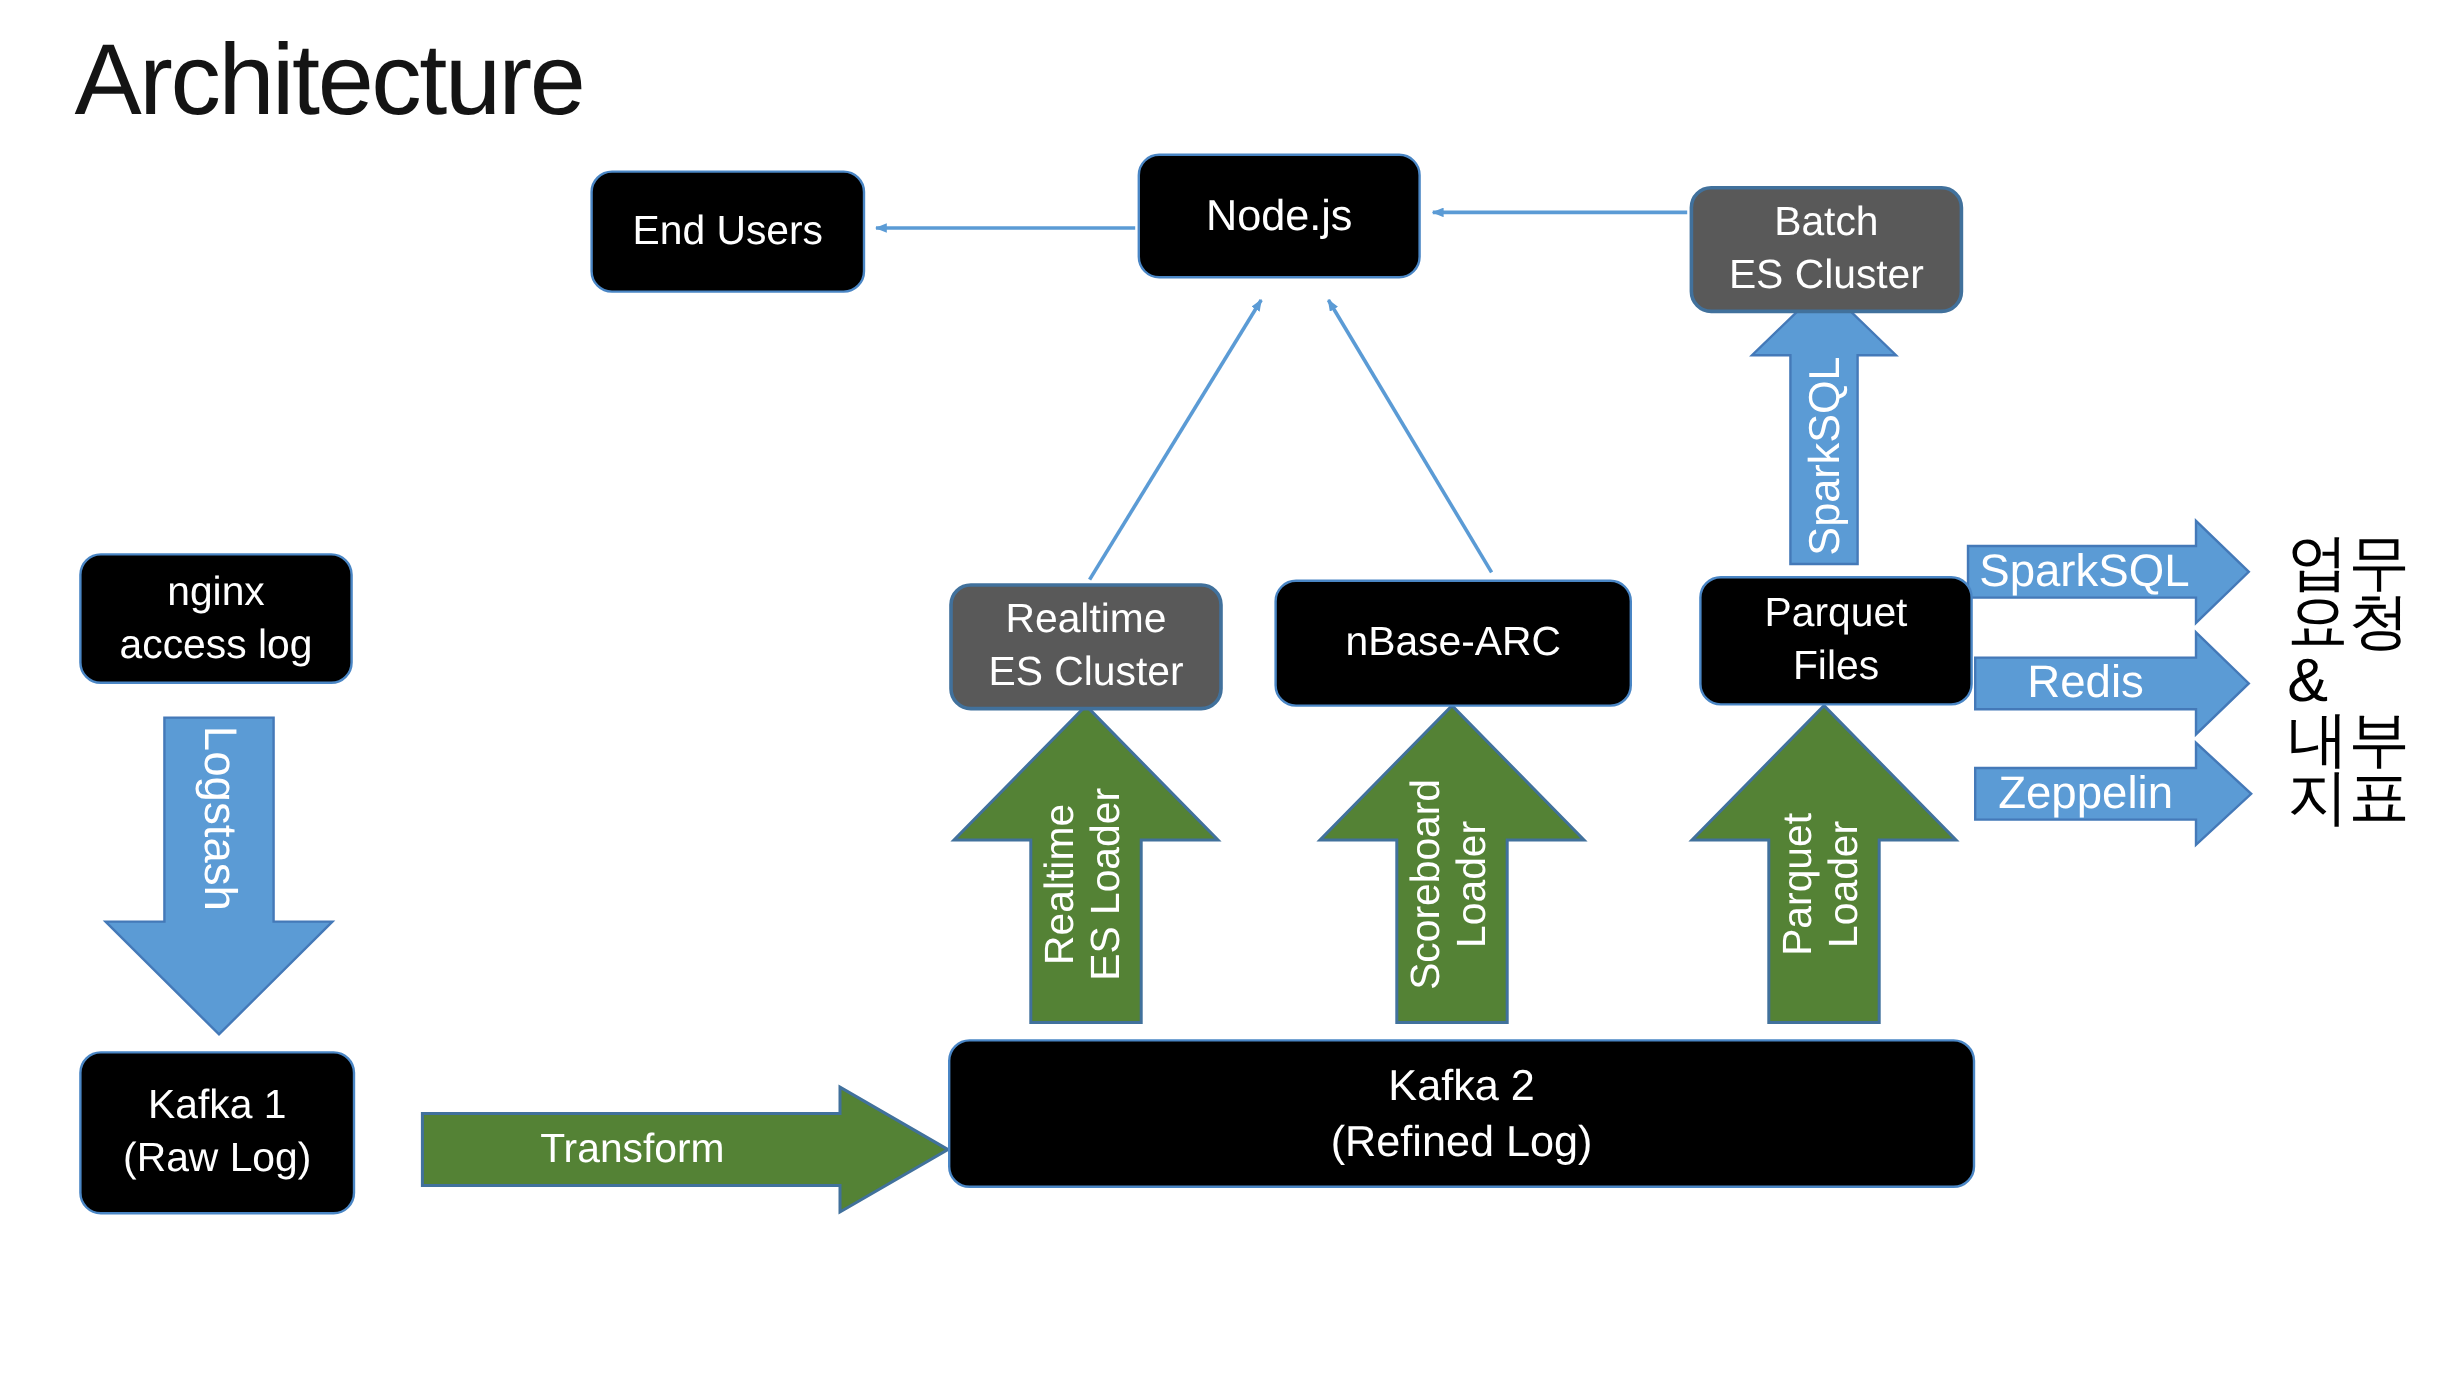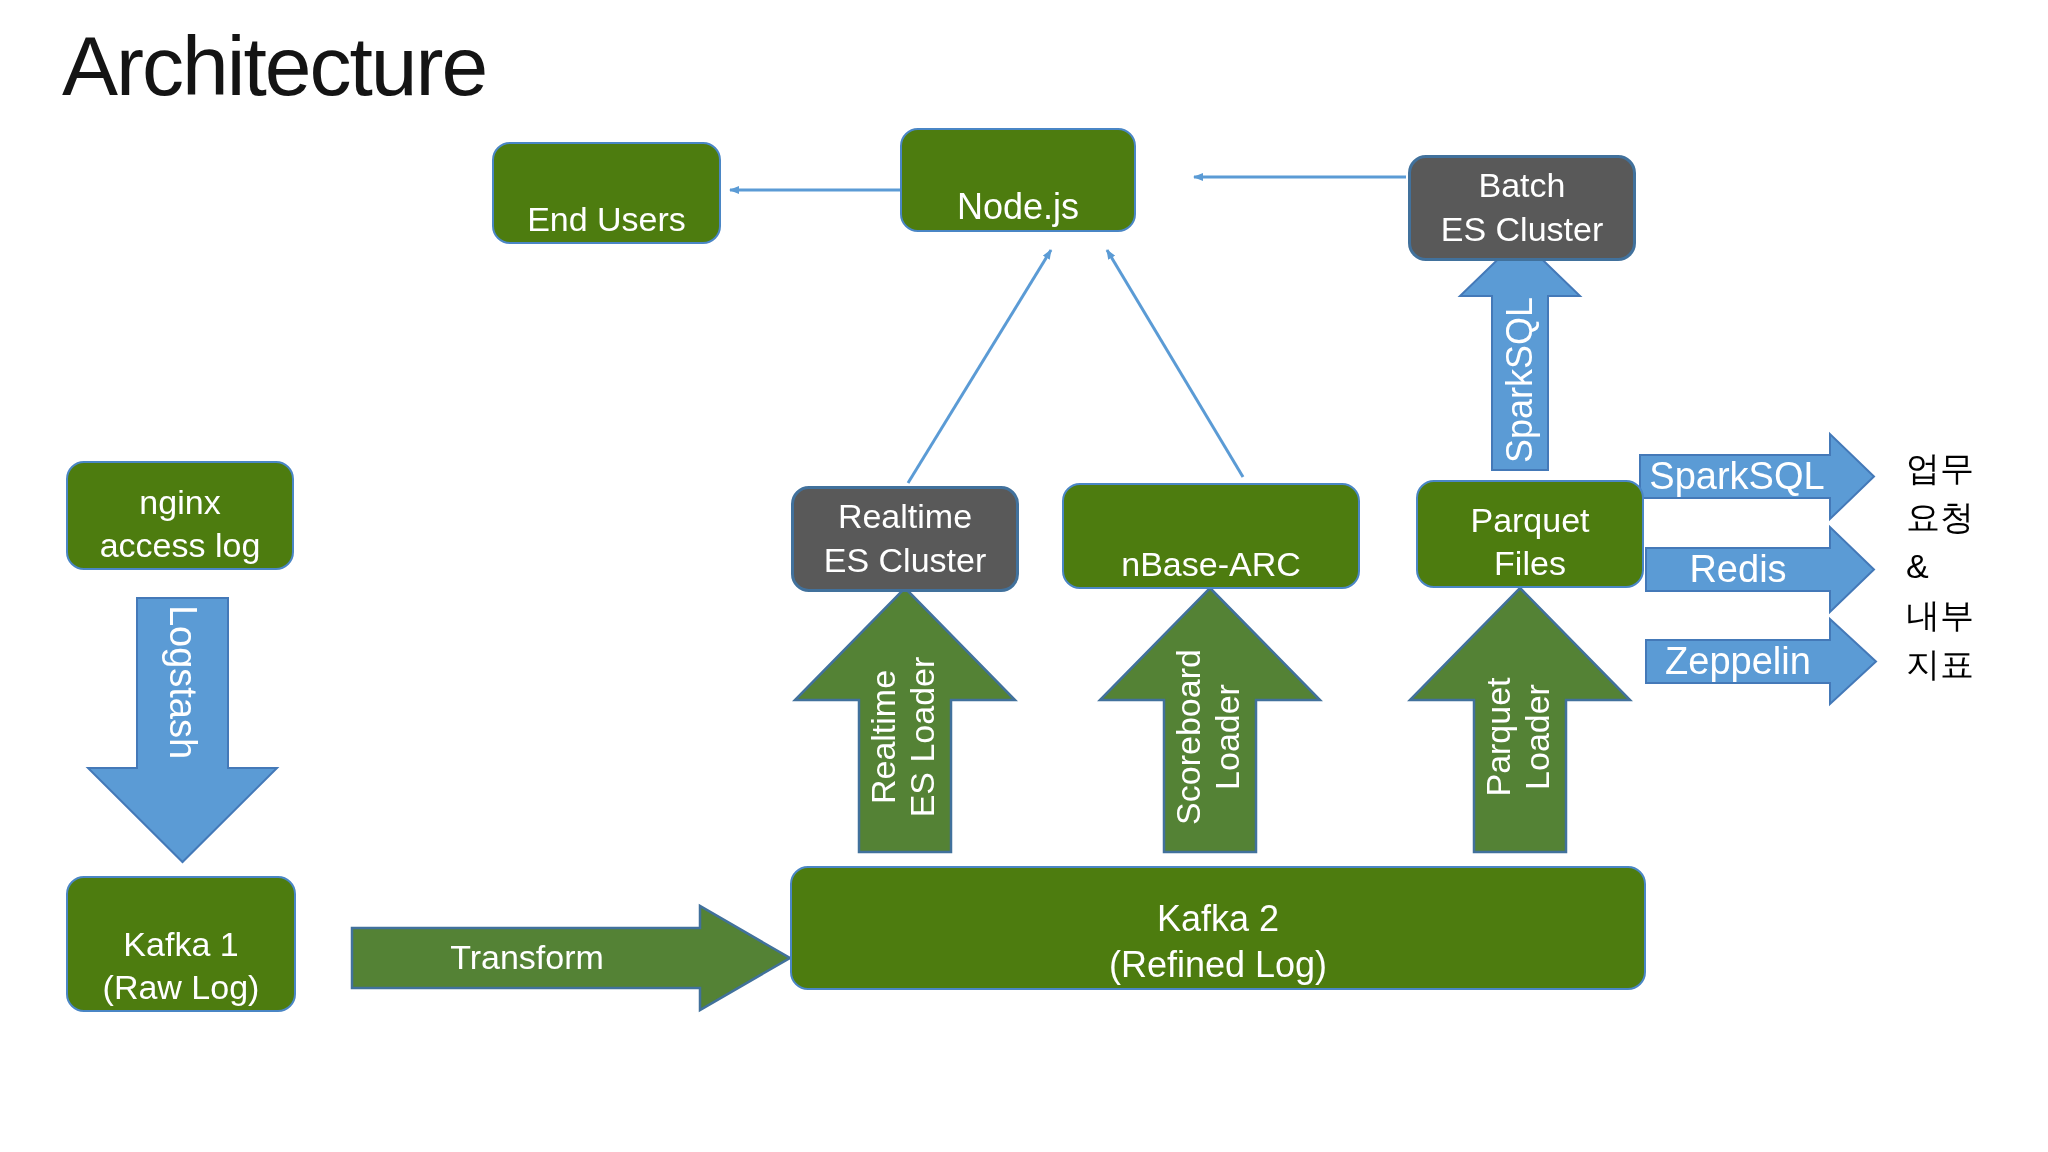--- a/index.html
+++ b/index.html
@@ -10,31 +10,31 @@
   .title{
     position:absolute;left:62px;top:18px;font-size:84px;font-weight:400;
     color:#141414;letter-spacing:-2px;
   }
   svg.layer{position:absolute;left:0;top:0;width:2048px;height:1152px;}
   .box{
     position:absolute;border-radius:18px;color:#ffffff;
     display:flex;flex-direction:column;align-items:center;justify-content:center;
     text-align:center;font-size:34px;line-height:1.28;z-index:2;
   }
-  .box.blue{background:#4d7c0f;border:2px solid #4A86C5;justify-content:flex-end;}
+  .box.blue{background:#000000;border:2px solid #4A86C5;}
   .box.dark{background:#595959;border:3px solid #41719C;}
   .lbl{
     position:absolute;color:#ffffff;white-space:nowrap;text-align:center;z-index:3;
     line-height:1.15;
   }
   .rot-cw{transform:translate(-50%,-50%) rotate(90deg);}
   .rot-ccw{transform:translate(-50%,-50%) rotate(-90deg);}
   .center{transform:translate(-50%,-50%);}
   .annotation{
-    position:absolute;left:1906px;top:444px;color:#000000;font-size:34px;
+    position:absolute;left:1906px;top:444px;color:#000000;font-size:51px;
     line-height:49px;z-index:3;
   }
 </style>
 </head>
 <body>
 
 <div class="canvas">
 
   <div class="title">Architecture</div>
 
@@ -62,21 +62,21 @@
 
     <path d="M1640,455 L1830,455 L1830,434 L1874,476.5 L1830,519 L1830,498 L1640,498 Z" fill="#5B9BD5" stroke="#4479B8" stroke-width="2"></path>
     <path d="M1646,548 L1830,548 L1830,527 L1874,569.5 L1830,612 L1830,591 L1646,591 Z" fill="#5B9BD5" stroke="#4479B8" stroke-width="2"></path>
     <path d="M1646,640 L1830,640 L1830,619 L1876,661.5 L1830,704 L1830,683 L1646,683 Z" fill="#5B9BD5" stroke="#4479B8" stroke-width="2"></path>
   </svg>
 
   <div class="box blue" style="left:492px;top:142px;width:225px;height:98px;">
     <span>End Users</span>
   </div>
 
-  <div class="box blue" style="left:900px;top:128px;width:232px;height:100px;font-size:36px;">
+  <div class="box blue" style="left:948px;top:128px;width:232px;height:100px;font-size:36px;">
     <span>Node.js</span>
   </div>
 
   <div class="box dark" style="left:1408px;top:127px;width:222px;height:100px;margin-top:28px;">
     <span>Batch</span>
     <span>ES Cluster</span>
   </div>
 
   <div class="box blue" style="left:66px;top:461px;width:224px;height:105px;">
     <span>nginx</span>

